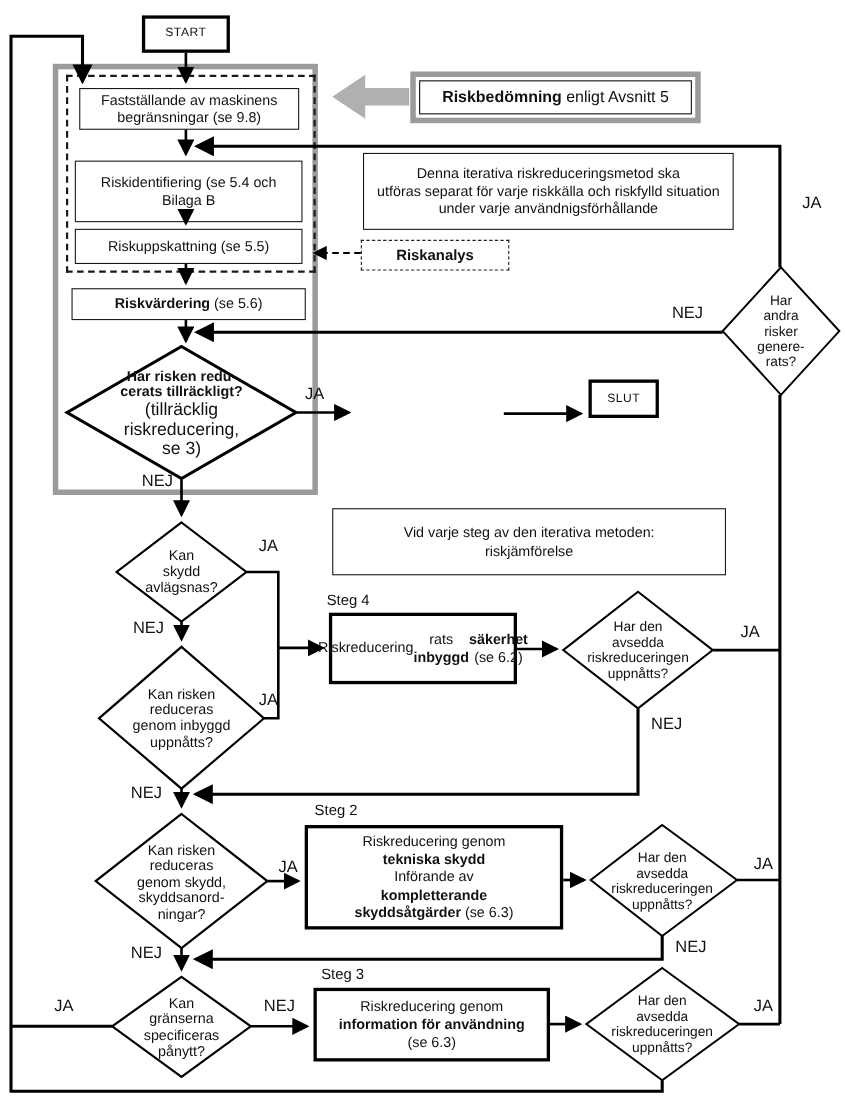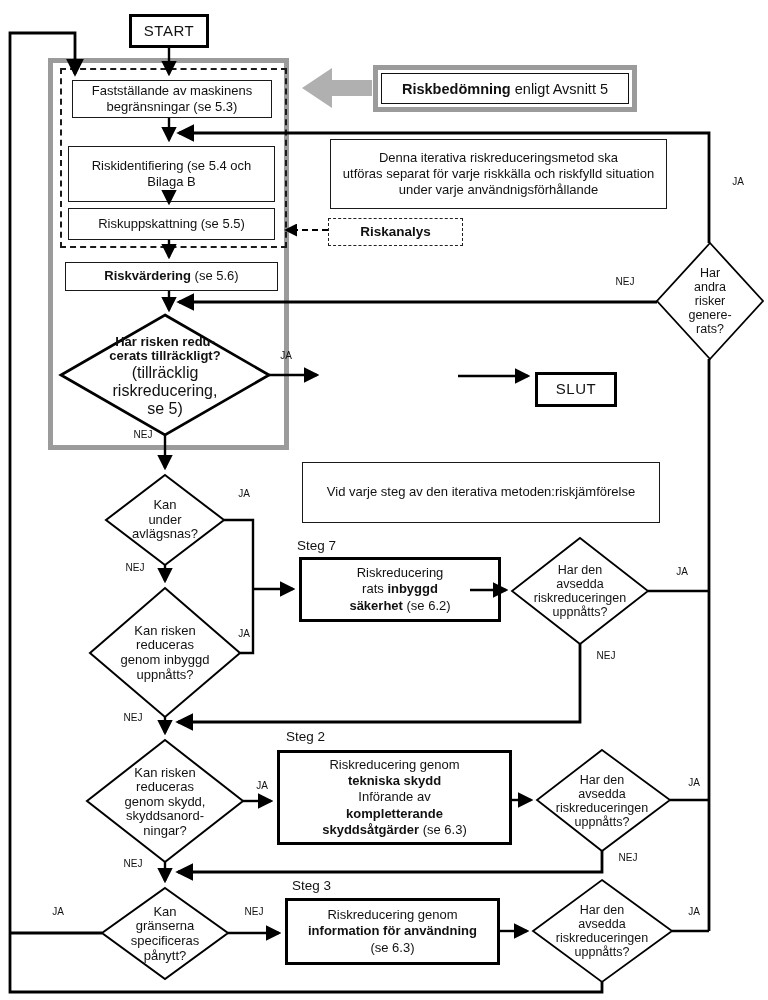--- a/index.html
+++ b/index.html
@@ -7,56 +7,56 @@
     position:relative;width:768px;height:1000px;background:#fff;overflow:hidden;
     font-family:"Liberation Sans","DejaVu Sans",sans-serif;color:#111;
   }
   .abs{position:absolute;}
   .box{
     position:absolute;background:#fff;border:1.5px solid #1a1a1a;
     display:flex;align-items:center;justify-content:center;text-align:center;
     font-size:13px;line-height:1.25;box-sizing:border-box;padding:2px 6px;
   }
   .thick{border-width:3px;border-color:#000;}
-  .terminal{font-size:15px;letter-spacing:.5px;}
+  .terminal{font-size:11px;letter-spacing:.5px;}
   .dashedbox{border:2px dashed #1a1a1a;}
   .graybox{position:absolute;border:5px solid #9b9b9b;background:transparent;box-sizing:border-box;}
   .dtext{
     position:absolute;text-align:center;font-size:13px;line-height:1.12;
     display:flex;flex-direction:column;align-items:center;justify-content:center;
   }
   .dtext.small{font-size:12.5px;}
   .b{font-weight:bold;}
   .sm{font-size:16px;}
-  .lbl{position:absolute;font-size:10px;width:44px;text-align:center;}
+  .lbl{position:absolute;font-size:15px;width:44px;text-align:center;}
   .steglbl{position:absolute;font-size:13.5px;}
   .noteline{display:block;}
   svg{position:absolute;left:0;top:0;}
   .banner-inner{
     position:absolute;inset:3px;background:#fff;border:1.5px solid #111;
     display:flex;align-items:center;justify-content:center;font-size:14.5px;
   }
 </style>
 </head>
 <body>
 
 <div id="canvas">
 
   <div class="graybox" style="left:48px;top:58px;width:241px;height:392px"></div>
   <div class="abs dashedbox" style="left:60px;top:68px;width:223px;height:176px"></div>
 
   <div class="box thick terminal" style="left:129px;top:14px;width:80px;height:34px">
     <span>START</span>
   </div>
-  <div class="box thick terminal" style="left:535px;top:372px;width:82px;height:35px">
+  <div class="box thick terminal" style="left:535px;top:345px;width:64px;height:35px">
     <span>SLUT</span>
   </div>
 
   <div class="box" style="left:72px;top:80px;width:200px;height:38px">
-    <span>Fastställande av maskinens begränsningar (se 5.3)</span>
+    <span>Fastställande av maskinens begränsningar (se 9.8)</span>
   </div>
   <div class="box" style="left:68px;top:146px;width:207px;height:56px">
     <span>Riskidentifiering (se 5.4 och Bilaga B</span>
   </div>
   <div class="box" style="left:68px;top:208px;width:207px;height:32px">
     <span>Riskuppskattning (se 5.5)</span>
   </div>
   <div class="box" style="left:65px;top:262px;width:213px;height:29px">
     <span><span class="b">Riskvärdering</span><span> (se 5.6)</span></span>
   </div>
@@ -69,27 +69,27 @@
     <div class="banner-inner">
       <span><span class="b">Riskbedömning</span><span> enligt Avsnitt 5</span></span>
     </div>
   </div>
 
   <div class="box" style="left:330px;top:139px;width:337px;height:70px;flex-direction:column">
     <span class="noteline">Denna iterativa riskreduceringsmetod ska</span>
     <span class="noteline">utföras separat för varje riskkälla och riskfylld situation</span>
     <span class="noteline">under varje användnigsförhållande</span>
   </div>
-  <div class="box" style="left:302px;top:462px;width:358px;height:61px;flex-direction:row">
+  <div class="box" style="left:302px;top:462px;width:358px;height:61px;flex-direction:column">
     <span class="noteline">Vid varje steg av den iterativa metoden:</span>
     <span class="noteline">riskjämförelse</span>
   </div>
 
-  <div class="steglbl" style="left:297px;top:538px">Steg 7</div>
-  <div class="box thick" style="left:299px;top:557px;width:202px;height:65px;flex-direction:column">
+  <div class="steglbl" style="left:297px;top:538px">Steg 4</div>
+  <div class="box thick" style="left:299px;top:557px;width:171px;height:65px;flex-direction:row">
     <span>Riskreducering</span>
     <span><span>rats </span><span class="b">inbyggd</span></span>
     <span><span class="b">säkerhet</span><span> (se 6.2)</span></span>
   </div>
 
   <div class="steglbl" style="left:286px;top:729px">Steg 2</div>
   <div class="box thick" style="left:277px;top:750px;width:235px;height:95px;flex-direction:column">
     <span>Riskreducering genom</span>
     <span class="b">tekniska skydd</span>
     <span>Införande av</span>
@@ -162,32 +162,32 @@
     <polygon points="580,538 648,591 580,644 512,591" fill="#fff" stroke="#000" stroke-width="1.8"></polygon>
     <polygon points="602,750 670,800 602,851 537,800" fill="#fff" stroke="#000" stroke-width="1.8"></polygon>
     <polygon points="602,880 672,931 602,982 533,931" fill="#fff" stroke="#000" stroke-width="1.8"></polygon>
   </svg>
 
   <div class="dtext" style="left:75px;top:330px;width:180px;height:92px">
     <div class="b">Har risken redu-</div>
     <div class="b">cerats tillräckligt?</div>
     <div class="sm">(tillräcklig</div>
     <div class="sm">riskreducering,</div>
-    <div class="sm">se 5)</div>
+    <div class="sm">se 3)</div>
   </div>
   <div class="dtext small" style="left:666px;top:252px;width:88px;height:98px">
     <div>Har</div>
     <div>andra</div>
     <div>risker</div>
     <div>genere-</div>
     <div>rats?</div>
   </div>
   <div class="dtext" style="left:115px;top:494px;width:100px;height:52px">
     <div>Kan</div>
-    <div>under</div>
+    <div>skydd</div>
     <div>avlägsnas?</div>
   </div>
   <div class="dtext" style="left:100px;top:622px;width:130px;height:62px">
     <div>Kan risken</div>
     <div>reduceras</div>
     <div>genom inbyggd</div>
     <div>uppnåtts?</div>
   </div>
   <div class="dtext" style="left:95px;top:763px;width:140px;height:78px">
     <div>Kan risken</div>

